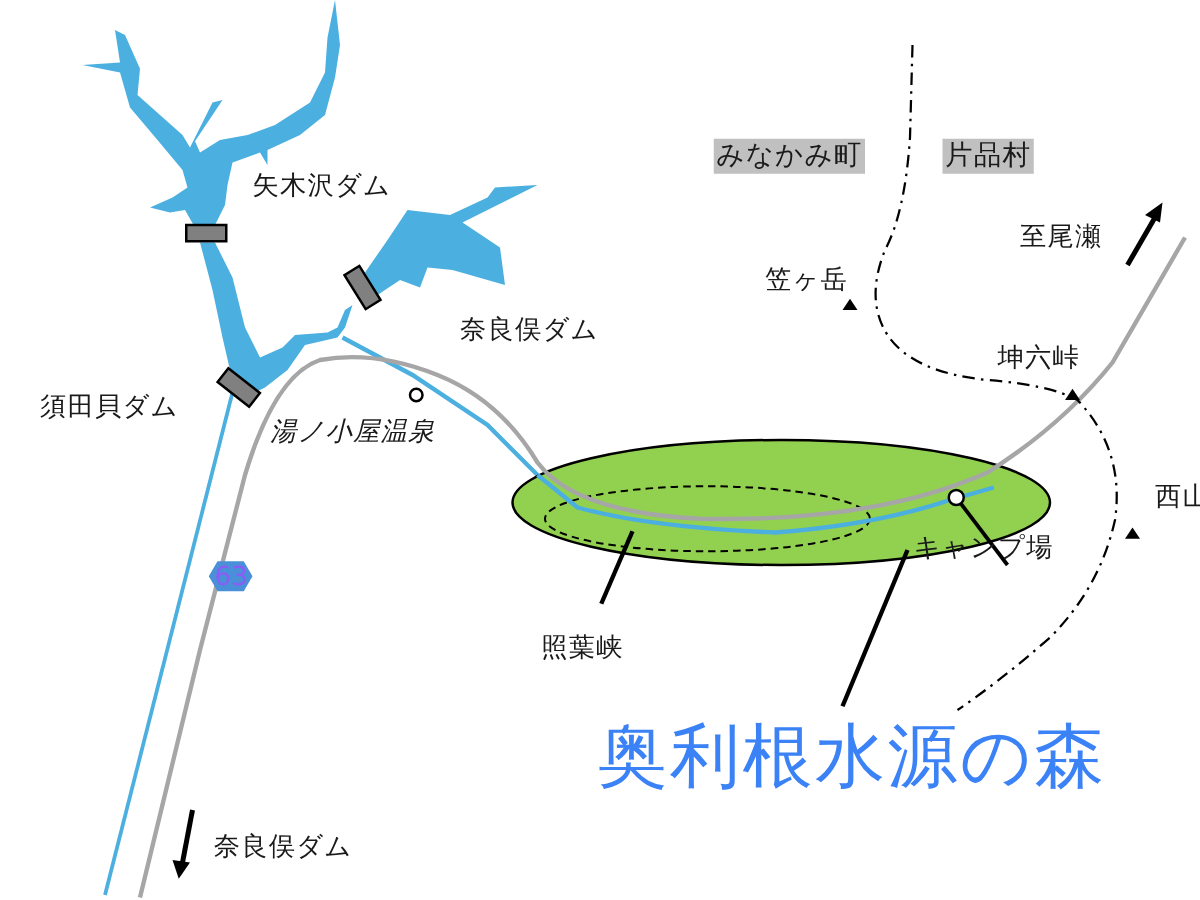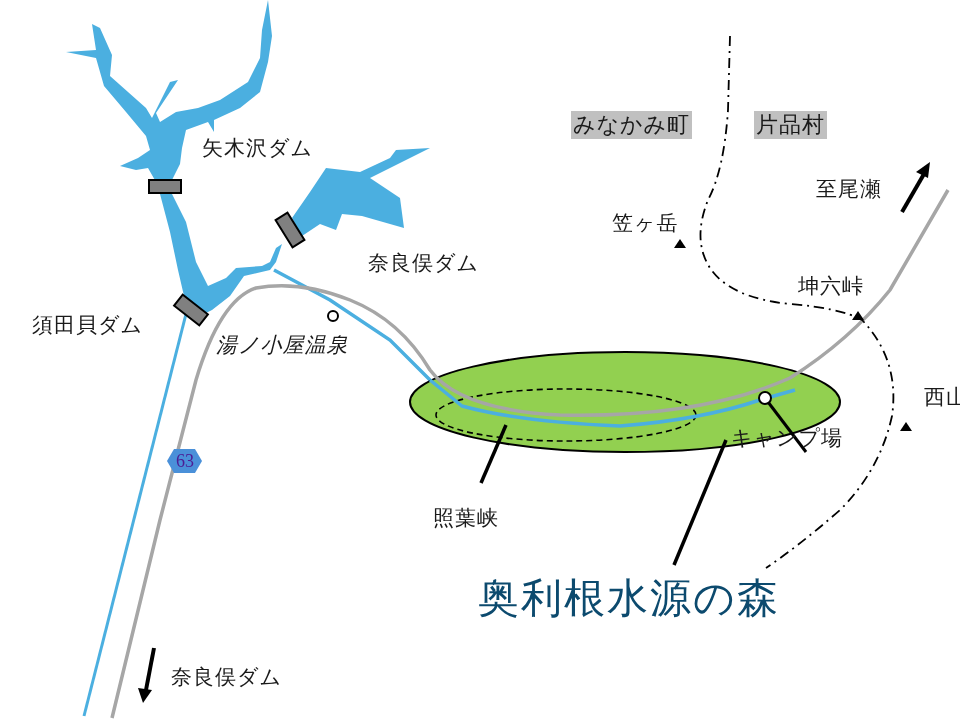--- a/index.html
+++ b/index.html
@@ -1,24 +1,24 @@
 <!DOCTYPE html>
 <html><head>
 <meta charset="utf-8">
 <style>
   html, body { margin:0; padding:0; background:#ffffff; }
   body { width:960px; height:720px; position:relative; overflow:hidden;
          font-family:"DejaVu Sans", "Liberation Sans", sans-serif; }
   svg.map { position:absolute; left:0; top:0; }
   .lbl { position:absolute; white-space:nowrap; color:#1a1a1a; font-size:21px; line-height:1; letter-spacing:1px; }
   .muni { background:#c0c0c0; padding:3px 2px; font-size:22px; }
-  .title { color:#0c4a6e; font-size:41px; letter-spacing:2px; }
+  .title { color:#3b82f6; font-size:56px; letter-spacing:2px; }
   .route { position:absolute; width:50px; height:38px; }
   .route span { position:absolute; left:0; top:0; width:50px; height:38px; display:flex;
-                align-items:center; justify-content:center; color:#4c1d95; font-size:18px;font-family:Liberation Serif, serif; }
+                align-items:center; justify-content:center; color:#8b5cf6; font-size:21px; }
 </style>
 </head>
 <body>
 
 <svg class="map" width="960" height="720" viewBox="0 0 960 720">
 
   <path fill="#4bafe0" d="M66,52 L96,50 L92,24 L100,28 L112,55 L110,76 L128,92 L146,108 L152,118 L170,82 L178,80 L156,113 L160,122 L176,112 L198,108 L220,100 L248,82 L260,58 L262,30 L268,0 L272,36 L268,62 L260,92 L240,108 L214,120 L214,132 L208,122 L186,130 L182,148 L180,164 L172,180 L156,182 L148,168 L136,170 L120,166 L138,158 L150,150 L146,136 L126,112 L104,86 L96,58 Z"></path>
 
   <path fill="#4bafe0" d="M160,194 L172,194 L186,222 L196,262 L208,286 L226,278 L236,268 L262,266 L270,262 L276,248 L282,244 L276,262 L270,270 L244,276 L230,296 L212,310 L200,316 L192,318 L184,296 L178,270 L170,232 Z"></path>
 

